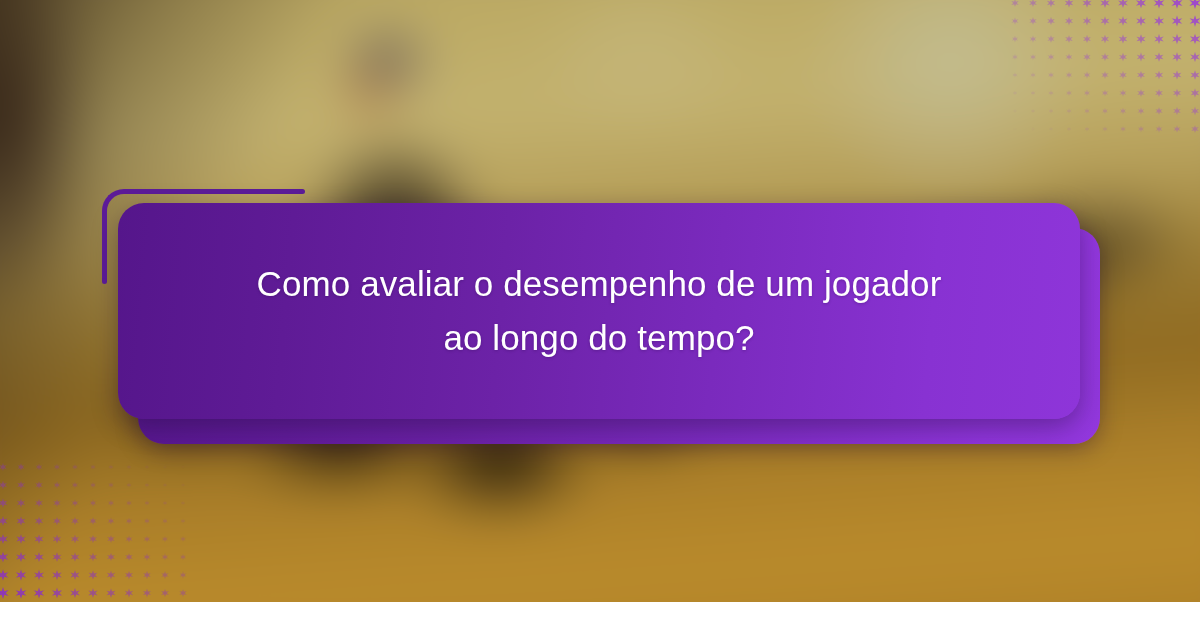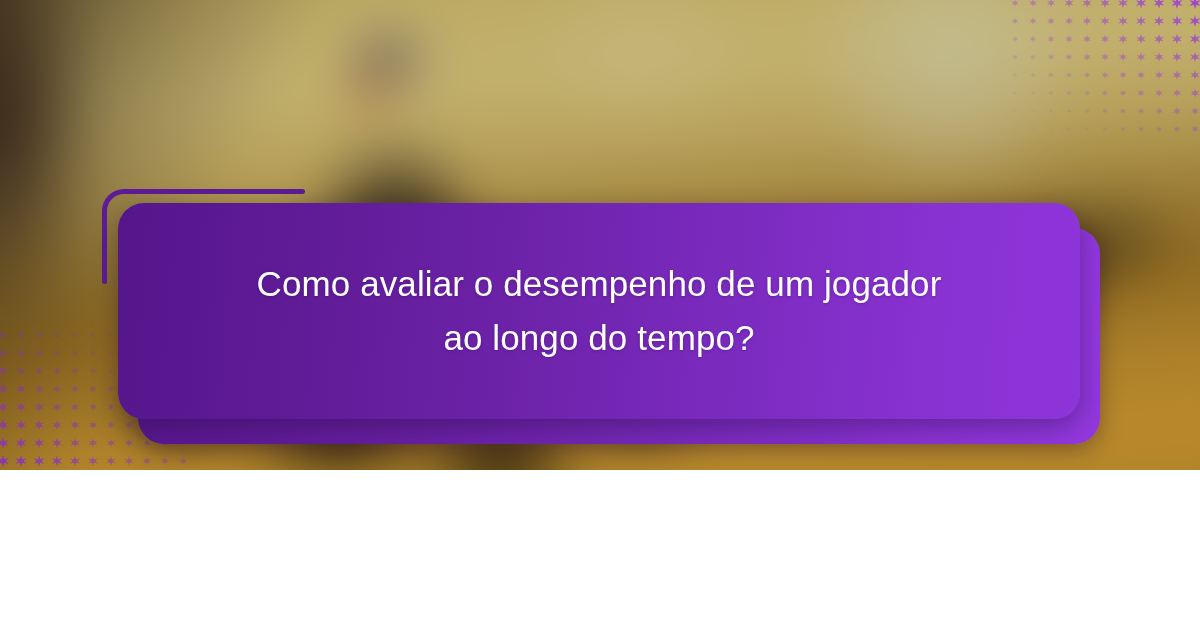--- a/index.html
+++ b/index.html
@@ -5,21 +5,21 @@
   * { margin:0; padding:0; box-sizing:border-box; }
 
   html, body {
     width:1200px; height:630px;
     overflow:hidden;
     font-family:"Liberation Sans", sans-serif;
   }
 
   #stage {
     position:relative;
-    width:1200px; height:470px;
+    width:1200px; height:602px;
     overflow:hidden;
     background:#8a6b28;
   }
 
   
   .bg-layer {
     position:absolute;
     inset:-60px;
     overflow:hidden;
   }

